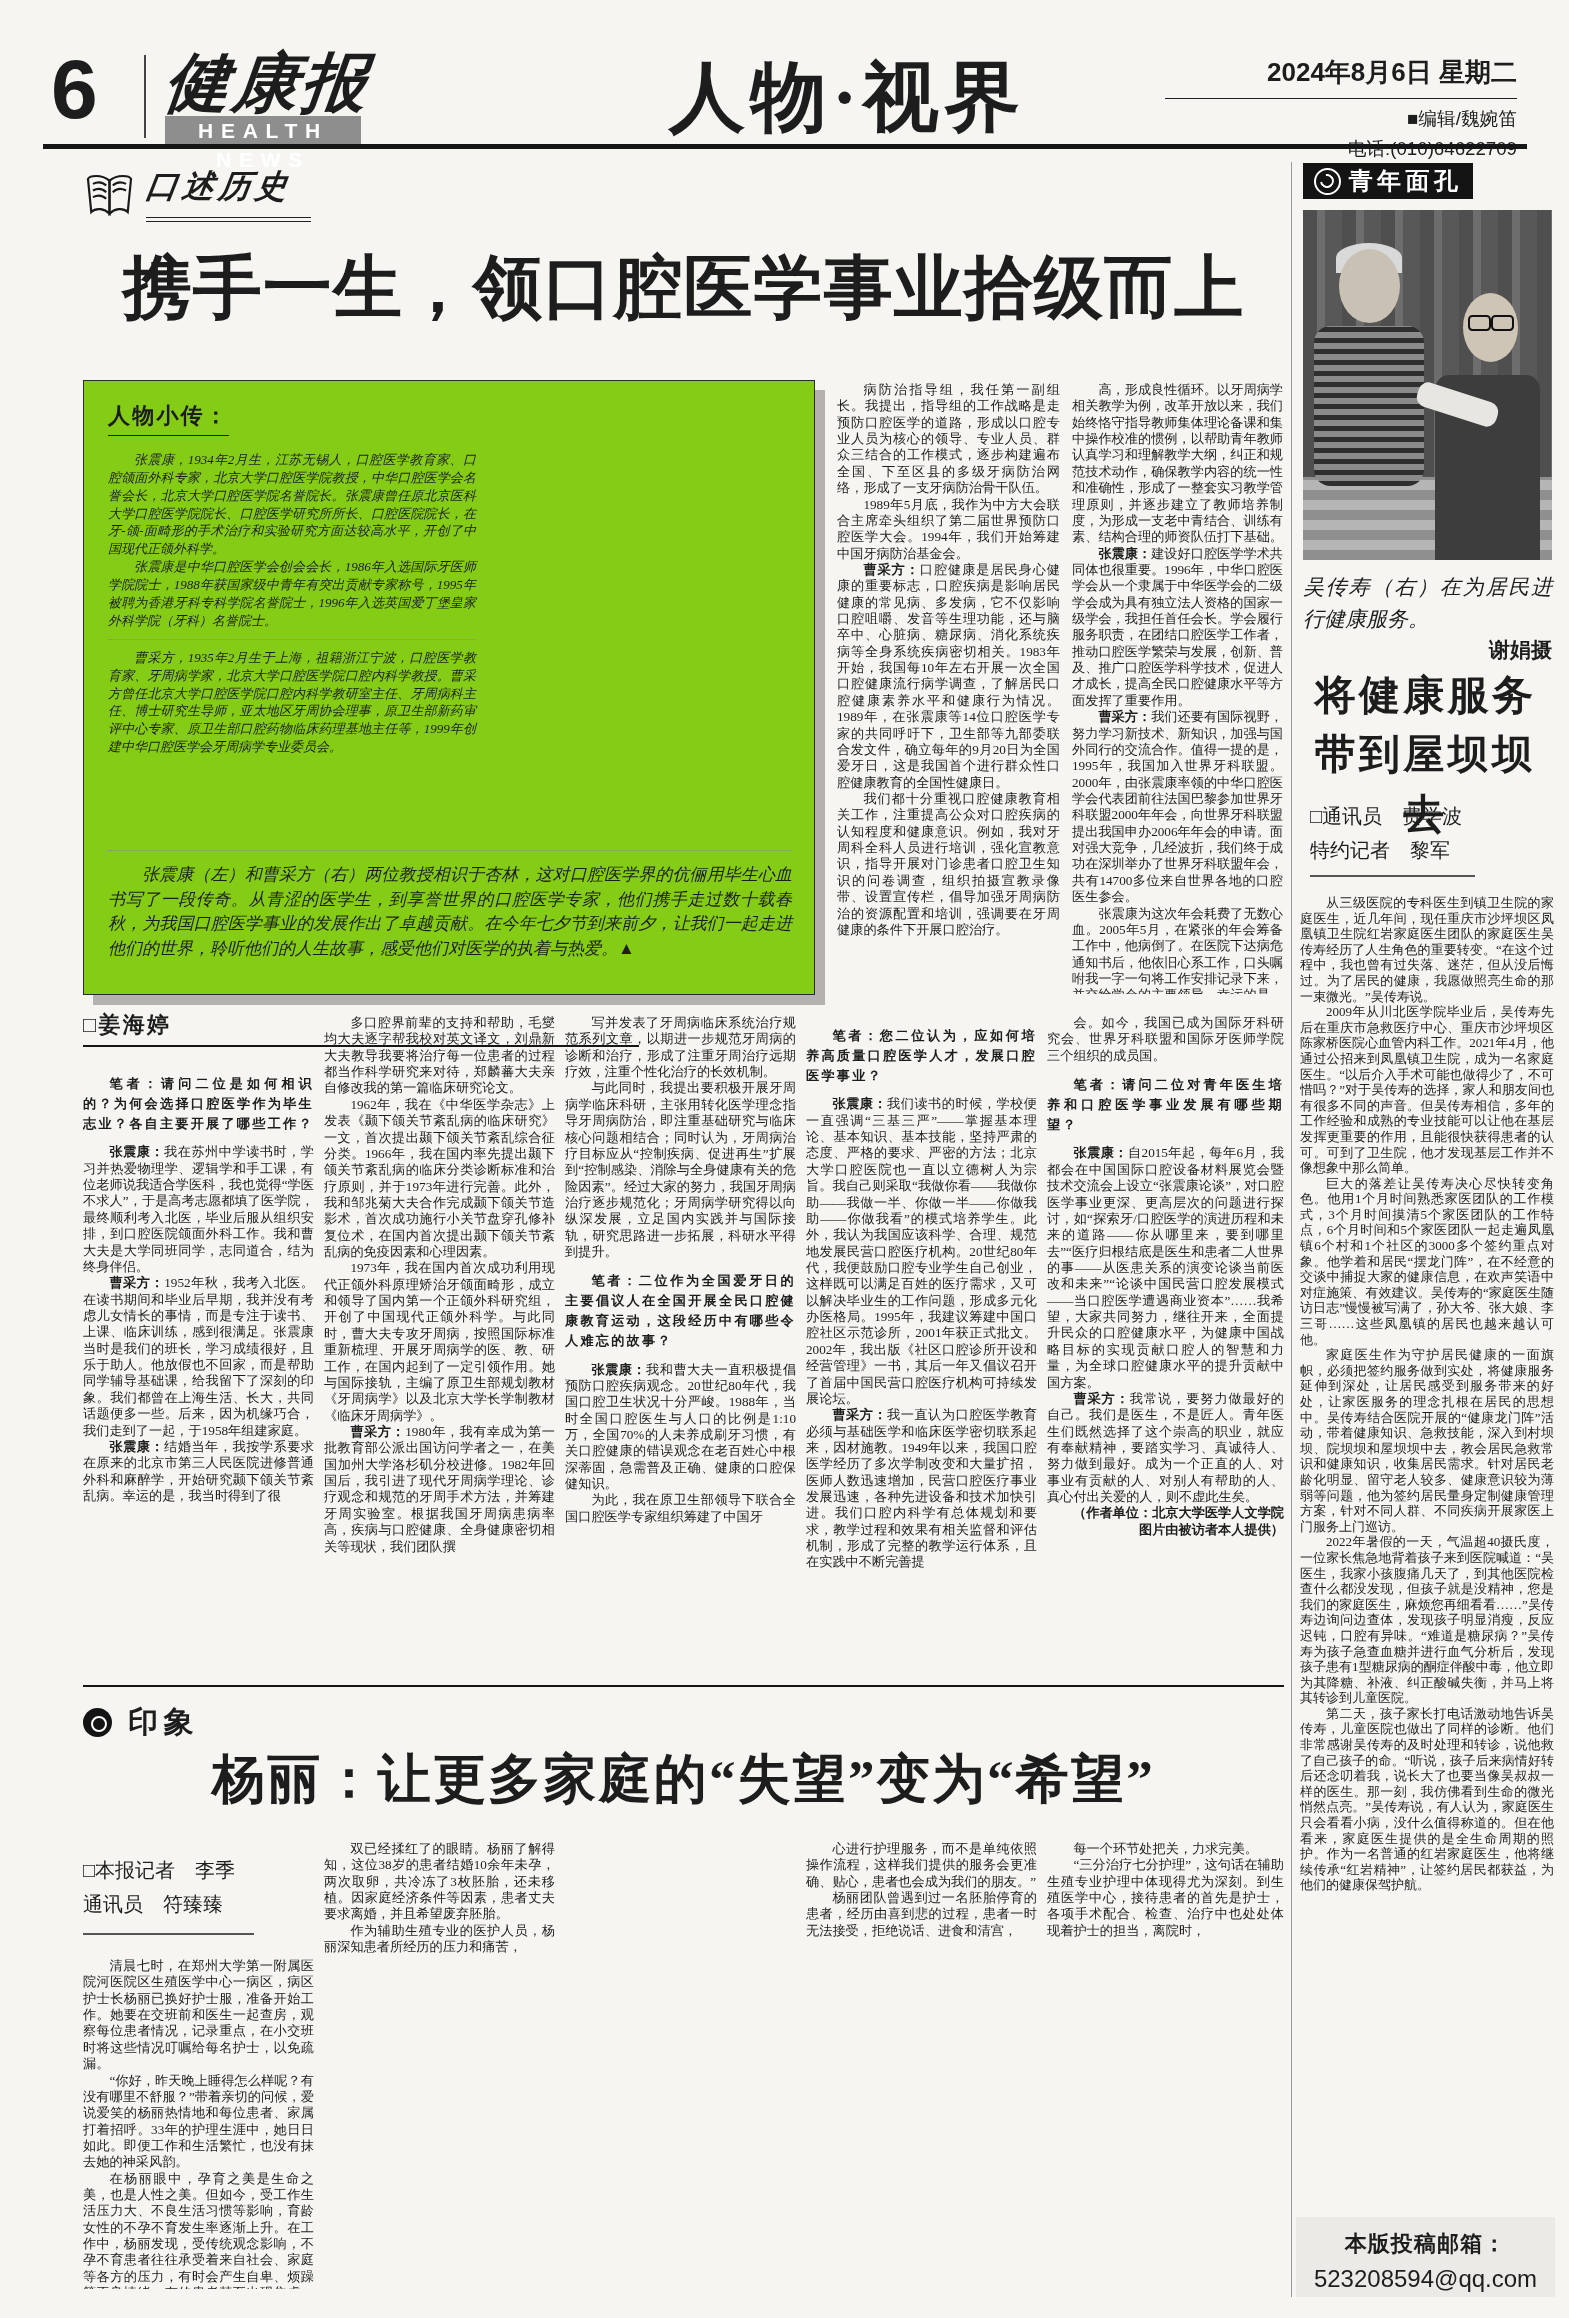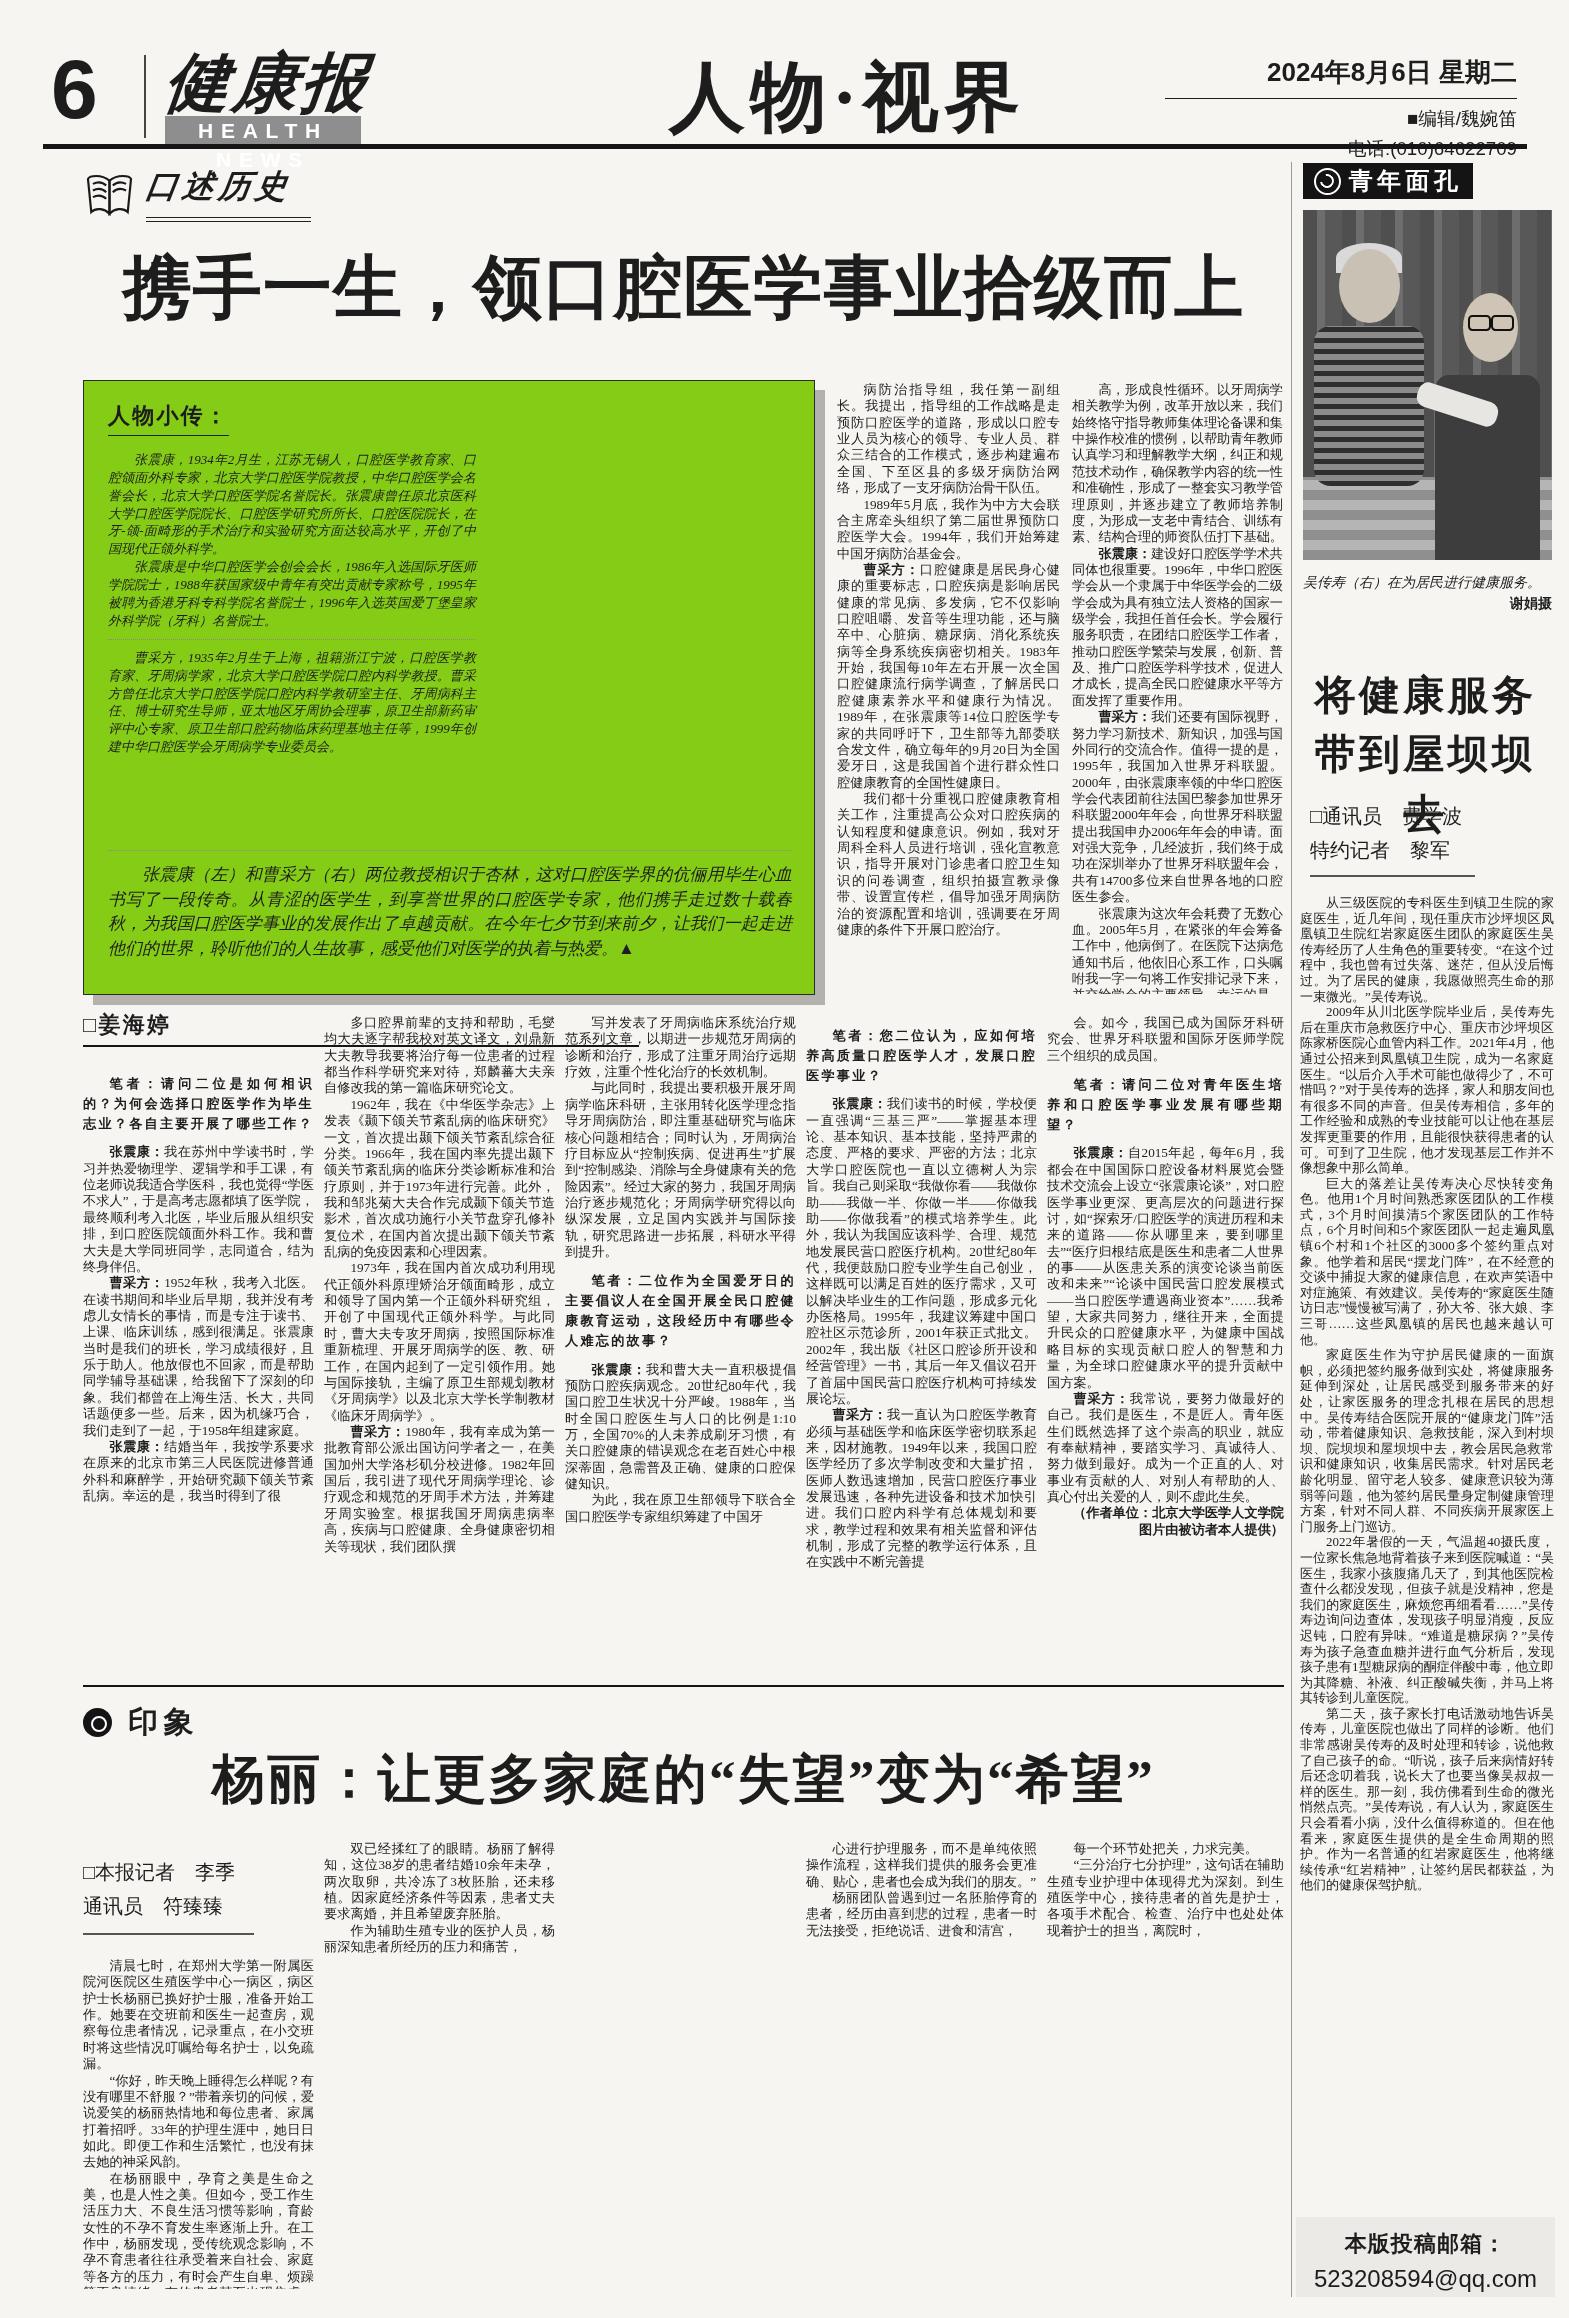--- a/index.html
+++ b/index.html
@@ -48,21 +48,21 @@
   .pbox-caption p{margin:0;text-indent:2em;}
   
   .col{overflow:hidden;font-size:13.2px;line-height:1.24;text-align:justify;}
   .col p{margin:0;text-indent:2em;}
   .col p.q{font-weight:bold;letter-spacing:2.2px;margin:11px 0;line-height:1.5;}
   .col p b{font-family:"Liberation Sans","DejaVu Sans",sans-serif;}
   .col p.attr{text-align:right;text-indent:0;font-weight:bold;}
   .byline{font-weight:bold;font-size:22px;letter-spacing:2.2px;}
   .byline-sm{font-size:20px;line-height:1.7;}
   
-  .side-caption{font-size:14px;font-style:italic;line-height:1.5;text-align:justify;}
+  .side-caption{font-size:21px;font-style:italic;line-height:1.5;text-align:justify;}
   .side-credit{text-align:right;font-weight:bold;font-style:normal;}
   .side-body{font-size:13px;line-height:1.2;text-align:justify;overflow:hidden;}
   .side-body p{margin:0;text-indent:2em;}
   .mailbox{background:#eceae6;text-align:center;padding-top:12px;box-sizing:border-box;}
   .mb-l{font-weight:bold;font-size:22px;letter-spacing:1.1px;}
   .mb-e{font-family:"Liberation Sans","DejaVu Sans",sans-serif;font-size:24px;margin-top:5.5px;}
   
   .photo{background:#242424;position:relative;overflow:hidden;}
   .ph-head{position:absolute;border-radius:50%;background:#cfc7ba;}
   .ph-hair{position:absolute;border-radius:50% 50% 0 0;background:#9e968c;}
@@ -173,21 +173,21 @@
       <p class="attr">（作者单位：北京大学医学人文学院　图片由被访者本人提供）</p>
     </div>
 
   <div class="abs rule" style="left:83px;top:1685px;width:1201px;height:1.7px;"></div>
   <div class="abs imp-tag" style="left:83px;top:1702px;">
     <div class="imp-circle"></div>
     <div class="imp-txt">印象</div>
   </div>
   <div class="abs bottom-headline" style="left:83px;top:1744px;width:1201px;">杨丽：让更多家庭的“失望”变为“希望”</div>
 
-  <div class="abs byline-sm" style="left:83px;top:1855px;width:182px;">
+  <div class="abs byline-sm" style="left:83px;top:1855px;width:182px;font-family:Liberation Mono, monospace;">
     <div>□本报记者　李季</div>
     <div>通讯员　符臻臻</div>
   </div>
   <div class="abs rule" style="left:83px;top:1933px;width:171px;height:1.7px;background:#555;"></div>
 
   <div class="abs col" style="left:83px;top:1958px;width:231px;height:331px;">
       <p>清晨七时，在郑州大学第一附属医院河医院区生殖医学中心一病区，病区护士长杨丽已换好护士服，准备开始工作。她要在交班前和医生一起查房，观察每位患者情况，记录重点，在小交班时将这些情况叮嘱给每名护士，以免疏漏。</p>
       <p>“你好，昨天晚上睡得怎么样呢？有没有哪里不舒服？”带着亲切的问候，爱说爱笑的杨丽热情地和每位患者、家属打着招呼。33年的护理生涯中，她日日如此。即便工作和生活繁忙，也没有抹去她的神采风韵。</p>
       <p>在杨丽眼中，孕育之美是生命之美，也是人性之美。但如今，受工作生活压力大、不良生活习惯等影响，育龄女性的不孕不育发生率逐渐上升。在工作中，杨丽发现，受传统观念影响，不孕不育患者往往承受着来自社会、家庭等各方的压力，有时会产生自卑、烦躁等不良情绪，有的患者甚至出现焦虑、抑郁等心理问题。</p>
     </div>

